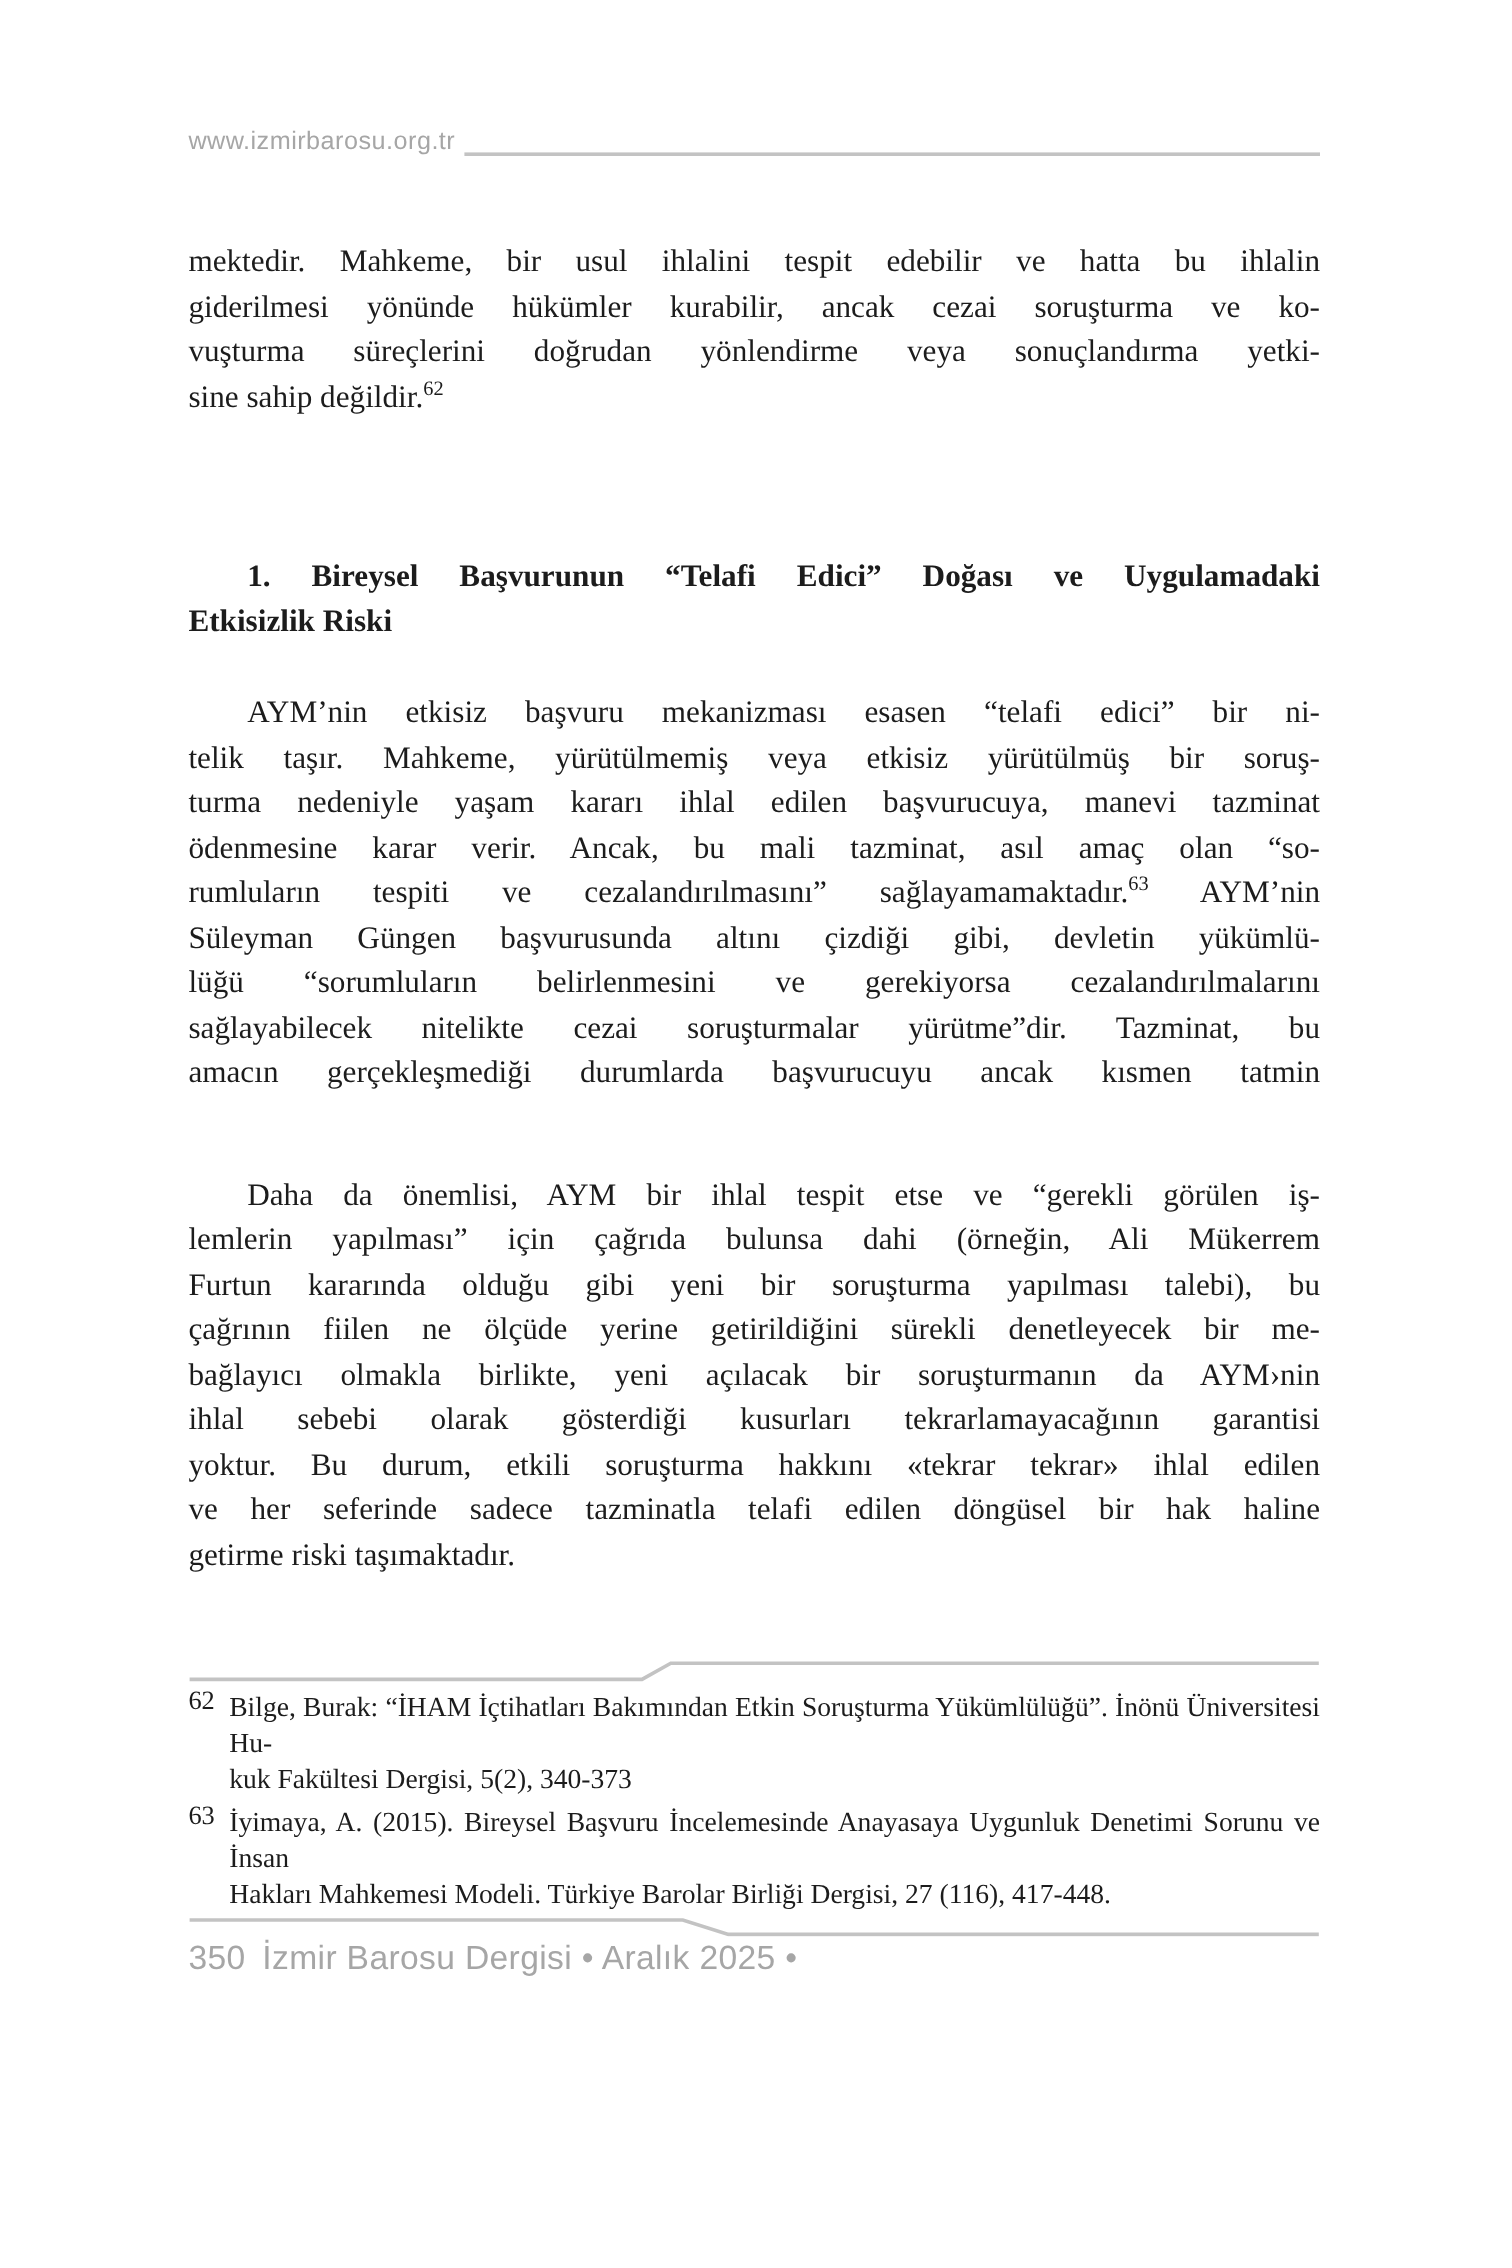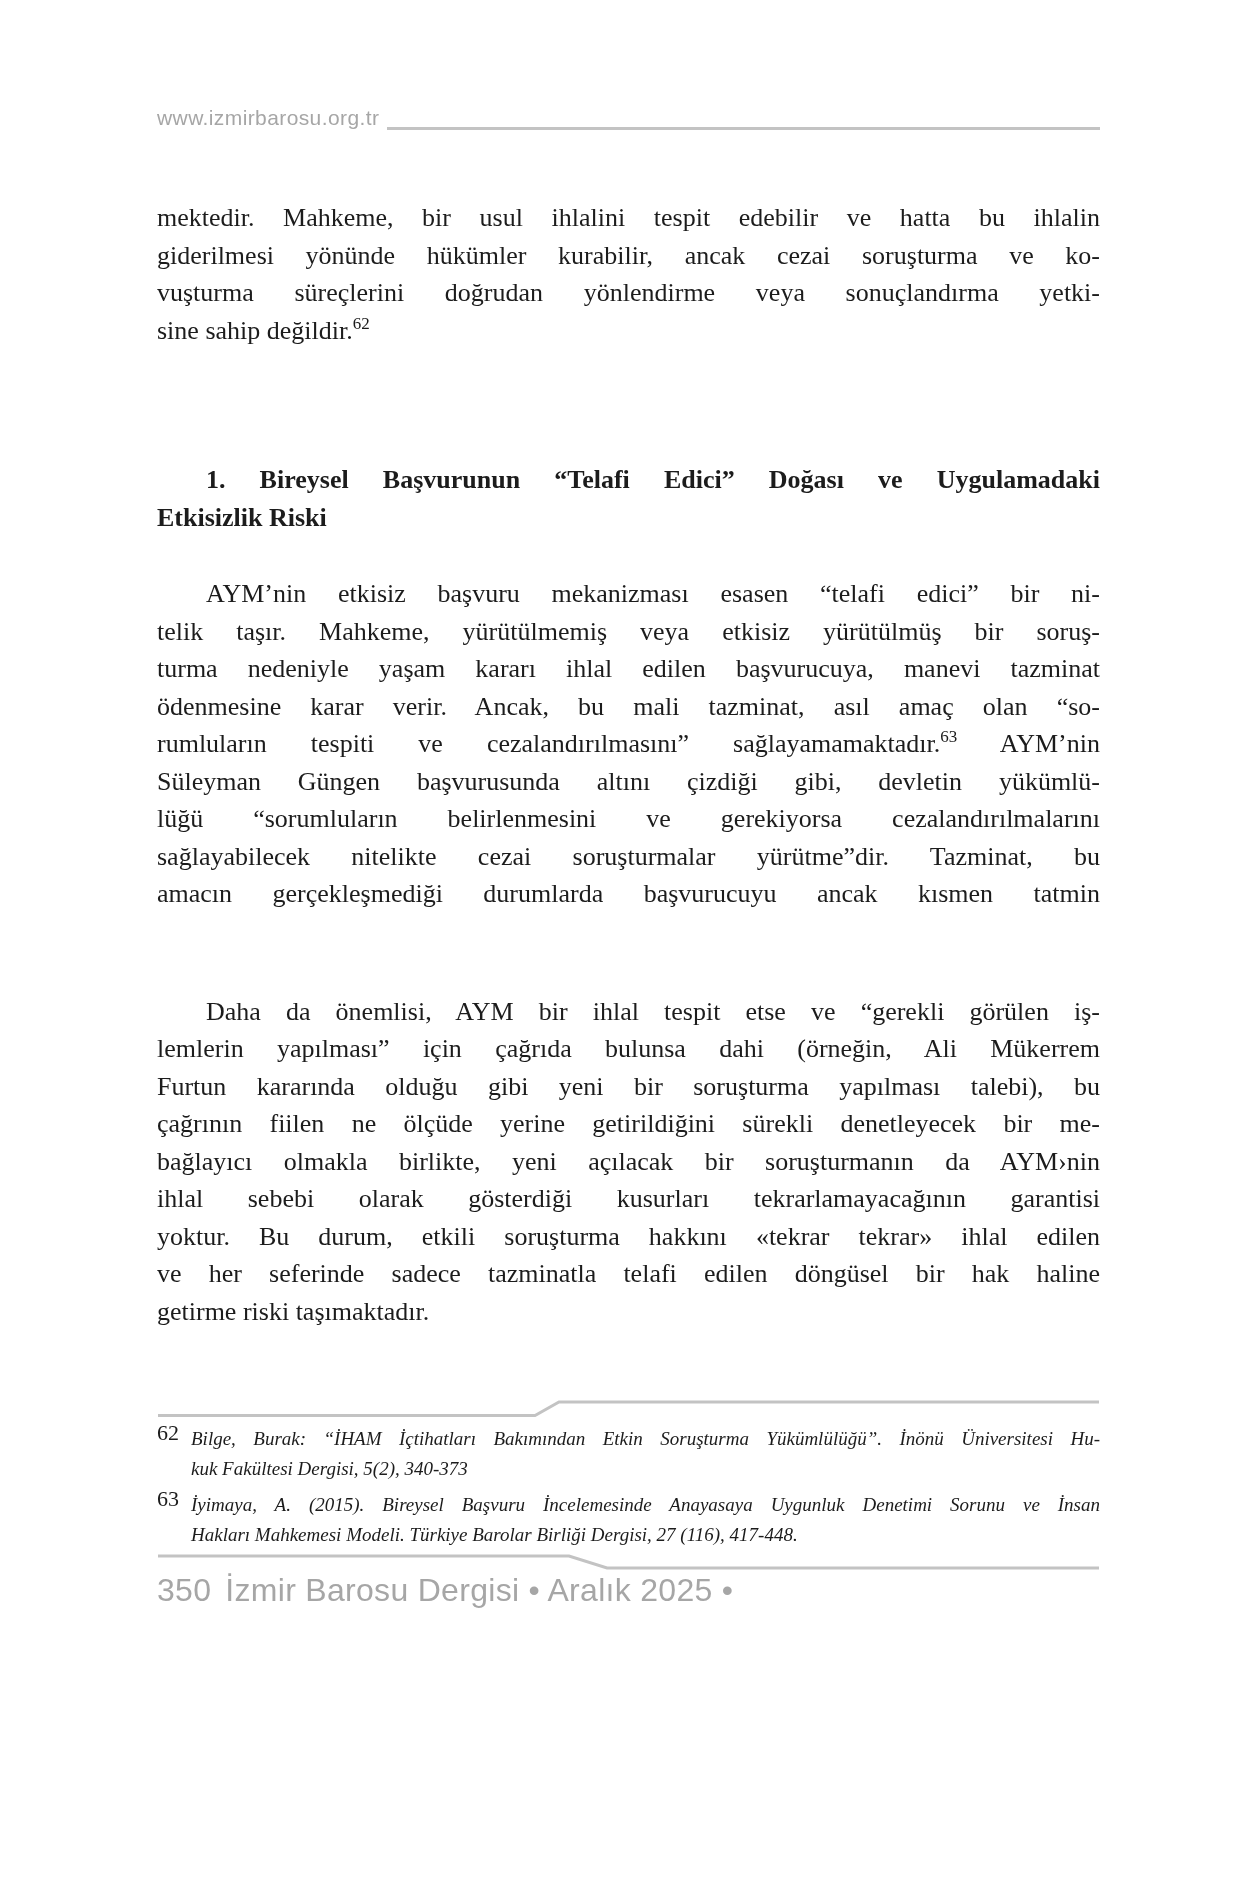--- a/index.html
+++ b/index.html
@@ -30,43 +30,43 @@
     text-align: justify;
     text-align-last: justify;
   }
   .para .line.last, .heading .line.last { text-align-last: left; }
   .indent .line:first-child { text-indent: 49px; }
   .heading .line { font-weight: bold; line-height: 38px; }
 
   .p1 { margin-top: 69px; }
   .heading { margin-top: 112px; }
   .p2 { margin-top: 38px; }
-  .p3 { margin-top: 80px; }
+  .p3 { margin-top: 64px; }
 
   sup { font-size: 17px; line-height: 0; vertical-align: baseline; position: relative; top: -10px; }
 
   
   .fn-sep { display:block; margin-top: 70px; }
   .footnotes { margin-top: 6px; }
   .fn { display: flex; margin-top: 6px; }
   .fn-num {
     flex: 0 0 34px; font-size: 22px;
     transform: translateY(-4px);
   }
-  .fn-lines { flex: 1; font-size: 19px; font-style: italic; }
+  .fn-lines { flex: 1; font-size: 23px; }
   .fn-lines .line { line-height: 30px; text-align: justify; text-align-last: justify; }
   .fn-lines .line.last { text-align-last: left; }
 
   
   .footer-sep { display:block; margin-top: 4px; }
   .footer-row {
     display:flex; align-items: flex-end; gap: 14px;
     margin-top: 2px;
     font-family: "Liberation Sans", "DejaVu Sans", sans-serif;
-    font-size: 32px; color: var(--muted, #a6a6a6); letter-spacing: .3px;
+    font-size: 28px; color: var(--muted, #a6a6a6); letter-spacing: .3px;
   }
   .rule-stroke { stroke: var(--rule, #c3c3c3); stroke-width: 3; fill: none; }
 </style>
 </head>
 <body>
 
 <div class="page" style="--text: #1c1c1c; --muted: #a6a6a6; --rule: #c3c3c3;">
   <div class="content">
 
     <div class="header-row">

